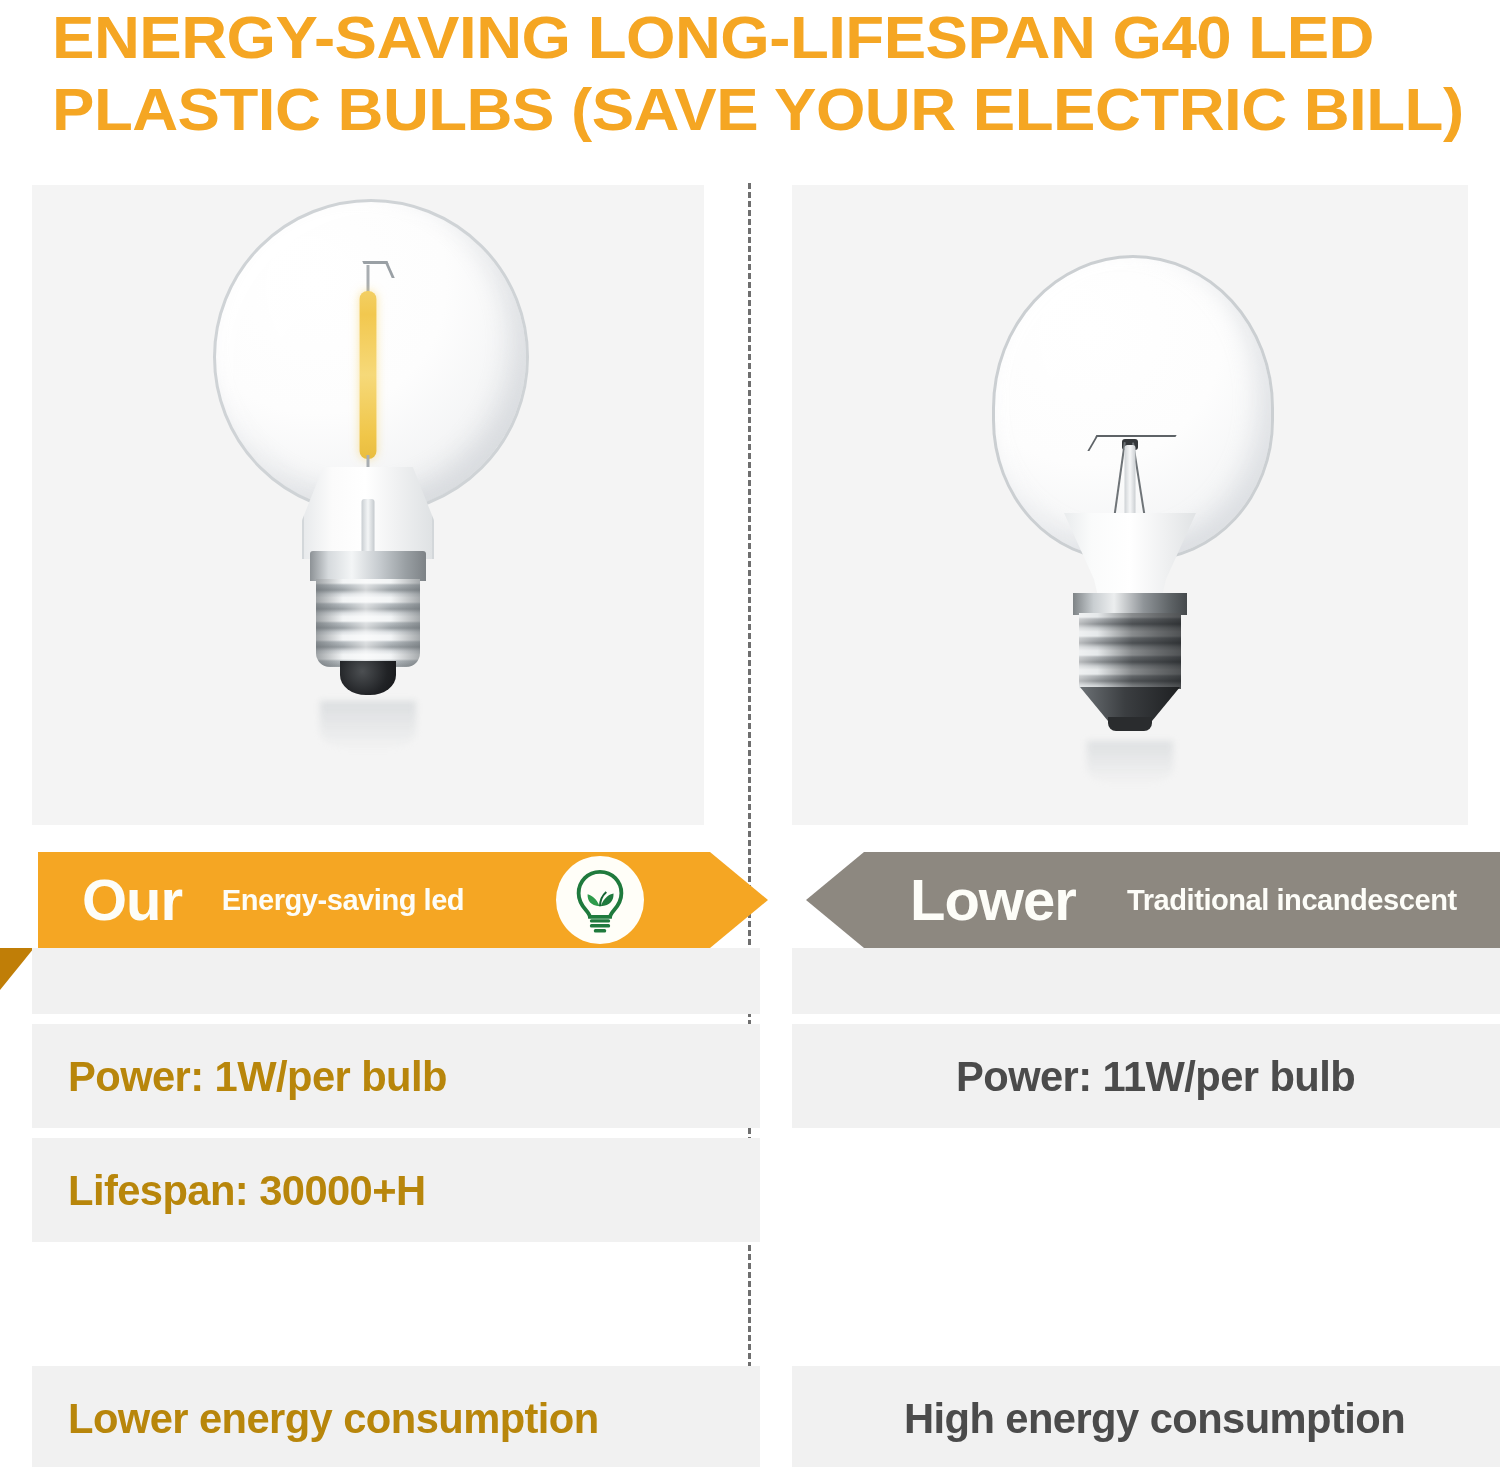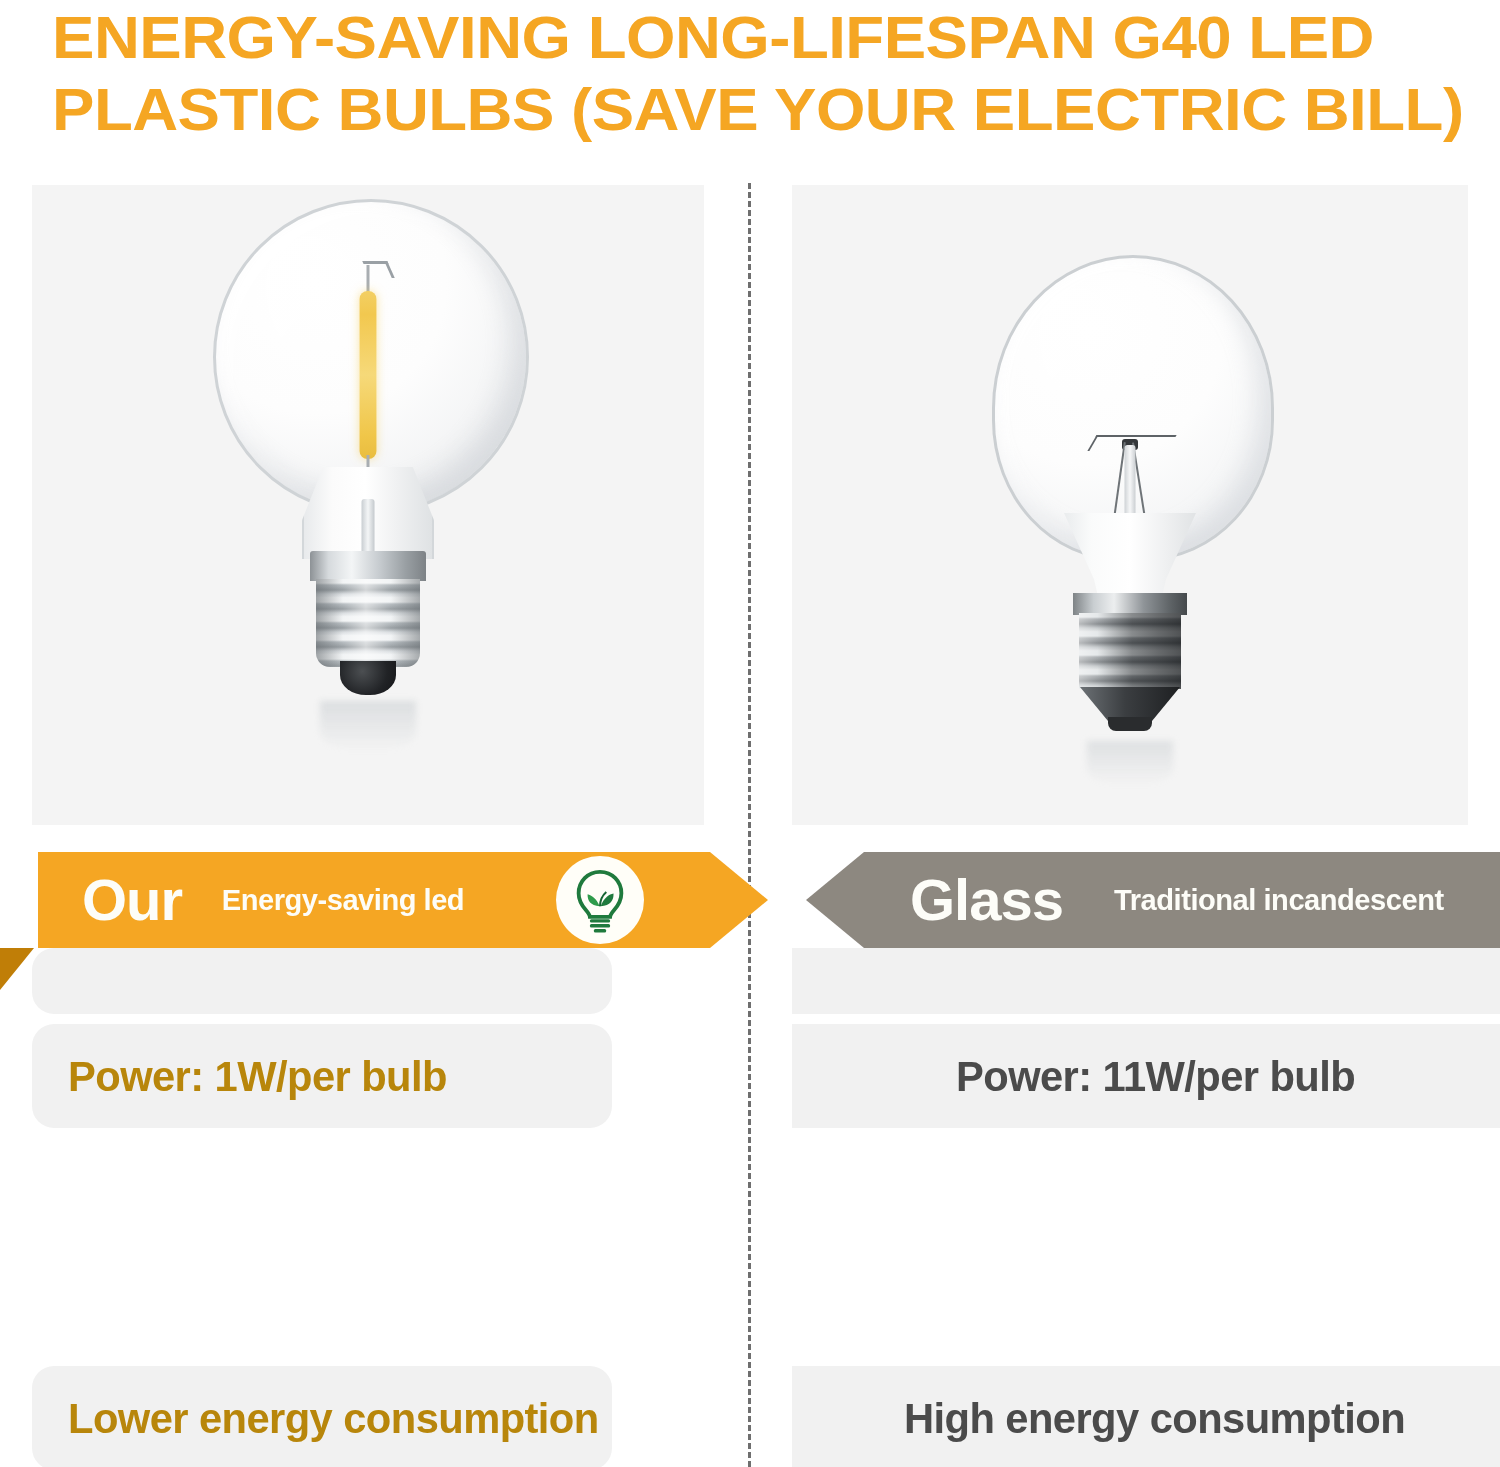--- a/index.html
+++ b/index.html
@@ -380,21 +380,21 @@
   }
   .row.spacer { height: 66px; }
   .cell {
     position: absolute;
     top: 0; bottom: 0;
     background: #f1f1f1;
     display: flex;
     align-items: center;
     box-sizing: border-box;
   }
-  .cell-left  { left: 32px;  width: 580px; padding-left: 36px; border-radius: 22px; }
+  .cell-left  { left: 32px;  width: 728px; padding-left: 36px; }
   .cell-right { left: 792px; width: 708px; padding-left: 32px; justify-content: center; }
   .cell-text {
     font-family: "Liberation Sans", sans-serif;
     font-weight: 700;
     font-size: 43px;
     line-height: 46px;
     letter-spacing: -0.6px;
     transform: scaleX(0.97);
     transform-origin: left center;
     white-space: nowrap;
@@ -472,21 +472,21 @@
         <path d="M32.6 37.5 c2.6-7.6 7.8-10.6 11.4-11.3 .3 6 -2.8 10.9 -11.4 11.3 z" fill="#1F7A3D"></path>
         <path d="M32 37.6 c0-5.6 2.4-10 5.6-12.8" fill="none" stroke="#176534" stroke-width="1.8"></path>
         <rect x="23" y="49" width="18" height="3.1" rx="1.4" fill="#1F7A3D"></rect>
         <rect x="23" y="53.4" width="18" height="3.1" rx="1.4" fill="#1F7A3D"></rect>
         <rect x="26.5" y="57.8" width="11" height="3.1" rx="1.4" fill="#1F7A3D"></rect>
       </svg>
     </span>
   </div>
 
   <div class="banner banner-others">
-    <span class="banner-title">Glass</span>
+    <span class="banner-title">Lower</span>
     <span class="banner-sub">Traditional incandescent</span>
   </div>
 
 </div>
 
 <div class="fold fold-left"></div>
 <div class="fold fold-right"></div>
 
 <div class="rows">
 
@@ -498,20 +498,23 @@
   <div class="row">
     <div class="cell cell-left">
       <span class="cell-text txt-our">Power: 1W/per bulb</span>
     </div>
     <div class="cell cell-right">
       <span class="cell-text txt-others">Power: 11W/per bulb</span>
     </div>
   </div>
 
   <div class="row">
+    <div class="cell cell-left">
+      <span class="cell-text txt-our">Lifespan: 30000+H</span>
+    </div>
   </div>
 
   <div class="row">
   </div>
 
   <div class="row">
     <div class="cell cell-left">
       <span class="cell-text txt-our">Lower energy consumption</span>
     </div>
     <div class="cell cell-right">

